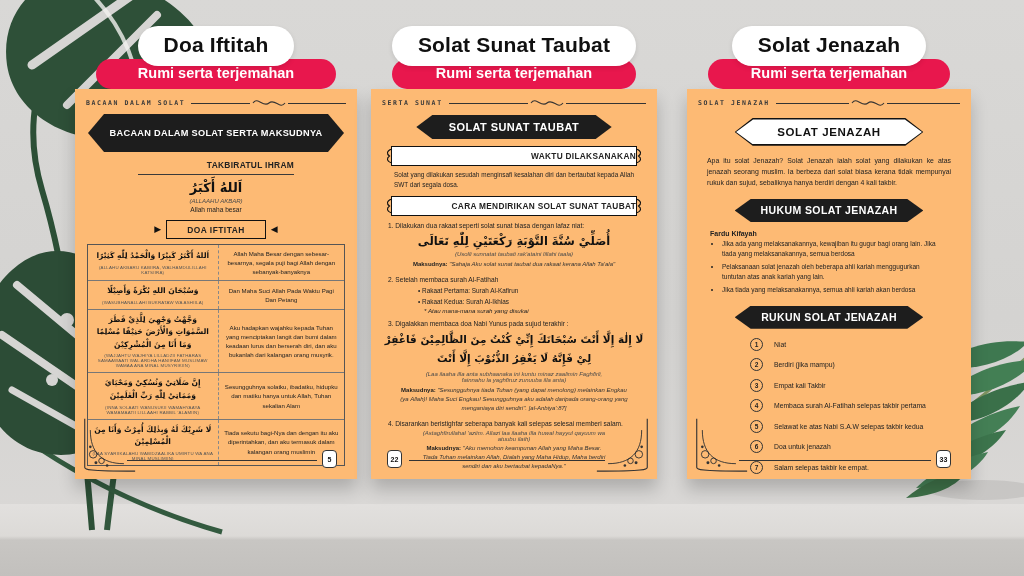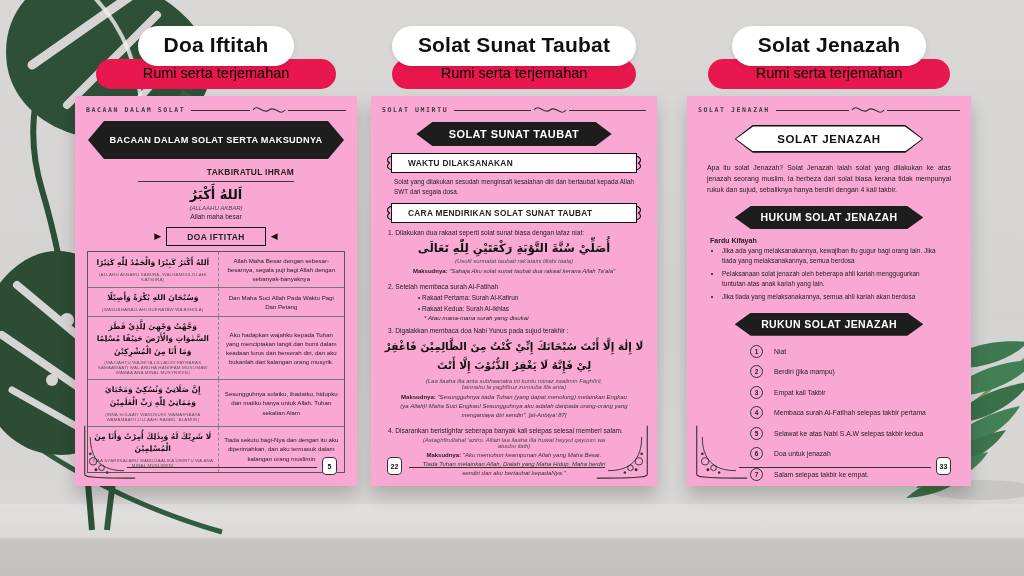--- a/index.html
+++ b/index.html
@@ -18,24 +18,24 @@
   .column { position:absolute; top:0; z-index:2; }
   .col-1 { left:75px;  width:282px; }
   .col-2 { left:371px; width:286px; }
   .col-3 { left:687px; width:284px; }
 
   .title-pill { position:relative; z-index:3; margin:26px auto 0; width:max-content;
     background:#fff; color:#101010; border-radius:999px; padding:7px 26px 9px;
     font-size:21px; font-weight:800; letter-spacing:.2px;
     box-shadow:0 2px 5px rgba(0,0,0,.10); }
   .sub-pill { position:relative; z-index:2; margin:-7px auto 0; width:85%;
-    background:#e8174d; color:#000000; border-radius:999px; text-align:center;
-    font-size:14.5px; font-weight:400; padding:6px 0 8px; }
-
-  .page { position:relative; margin-top:7px; background:#f9a8d4; height:390px;
+    background:#e8174d; color:#ffffff; border-radius:999px; text-align:center;
+    font-size:14.5px; font-weight:700; padding:6px 0 8px; }
+
+  .page { position:relative; background:#fdba74; height:390px;
     box-shadow:0 10px 16px rgba(0,0,0,.20); padding:9px 11px 0; color:#222; }
 
   .running-header { display:flex; align-items:center; gap:6px;
     font-family:"DejaVu Sans Mono", monospace; font-size:6.5px; letter-spacing:1.6px;
     color:#3a3a3a; font-weight:600; }
   .orn-line { flex:1; display:flex; align-items:center; }
   .orn-line .seg { flex:1; border-top:1px solid #333; }
   .orn-line svg { margin:0 2px; flex:0 0 auto; }
 
   .hex { background:#1d1d1d; color:#fff; text-align:center; font-weight:800;
@@ -69,21 +69,21 @@
   .drow:first-child { border-top:none; }
   .dcell-l { width:51%; border-right:1px dashed #888; padding:4px 3px;
     display:flex; flex-direction:column; justify-content:center; }
   .dcell-r { width:49%; padding:4px 5px; display:flex; align-items:center; justify-content:center; }
   .dcell-l .arabic { font-size:7.6px; line-height:1.65; }
   .dcell-l .tl { font-size:4.4px; text-align:center; color:#555; margin-top:2px;
     letter-spacing:.2px; font-style:normal; }
   .dcell-r .tx { font-size:6.1px; line-height:1.5; text-align:center; }
 
   .bracket-box { position:relative; border:1.4px solid #111; margin:7px 9px 0;
-    text-align:left; font-weight:800; font-size:8.3px; letter-spacing:.3px; padding:4px 16px; background:#fff; }
+    text-align:right; font-weight:800; font-size:8.3px; letter-spacing:.3px; padding:4px 0; background:#fff; }
   .curl { position:absolute; top:50%; transform:translateY(-50%); }
   .curl-l { left:-6px; } .curl-r { right:-6px; transform:translateY(-50%) scaleX(-1); }
 
   .body-text { font-size:6.4px; line-height:1.5; margin:4px 12px 0; text-align:justify; }
   .step { font-size:6.6px; margin:6px 6px 0; }
   .bullets2 { margin:2px 0 0 36px; padding:0; font-size:6.4px; line-height:1.75; list-style:none; }
   .bullets2 li::before { content:"•  "; }
   .note-ital { margin-left:42px; font-size:6.2px; font-style:italic; }
   .ar-niat { font-size:11.5px; margin-top:5px; letter-spacing:0; }
   .ar-mid  { font-size:10.5px; line-height:1.8; margin-top:3px; }
@@ -239,21 +239,21 @@
     </div>
   </div>
 </div>
 
 <div class="column col-2">
   <div class="title-pill">Solat Sunat Taubat</div>
   <div class="sub-pill">Rumi serta terjemahan</div>
 
   <div class="page">
     <div class="running-header">
-      <span>SOLAT UMIRTU</span>
+      <span>SERTA SUNAT</span>
       <span class="orn-line">
         <span class="seg"></span>
         <svg width="34" height="10" viewBox="0 0 34 10">
             <path d="M1,5 C6,-2 11,10 17,5 C23,0 28,12 33,5" fill="none" stroke="#333" stroke-width="1.1"></path>
           </svg>
         <span class="seg"></span>
       </span>
     </div>
 
     <div class="hex hex-pill">SOLAT SUNAT TAUBAT</div>

